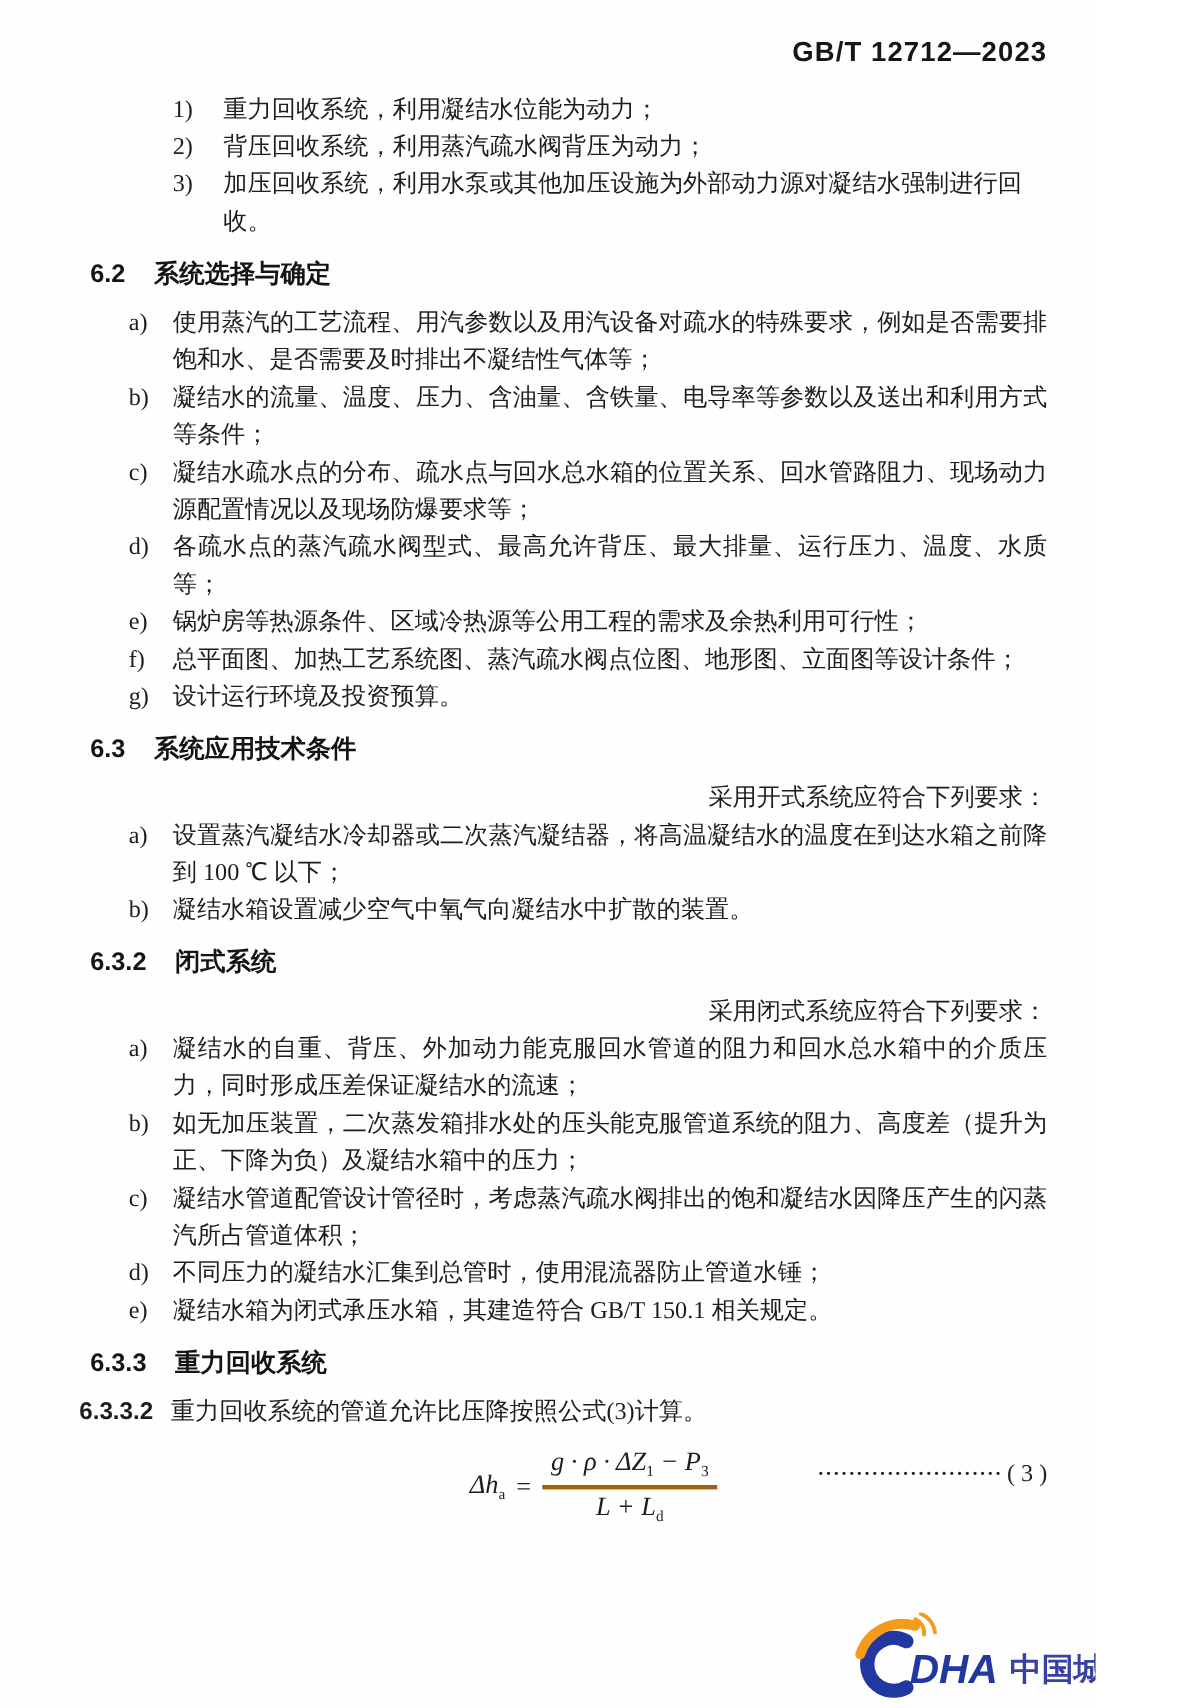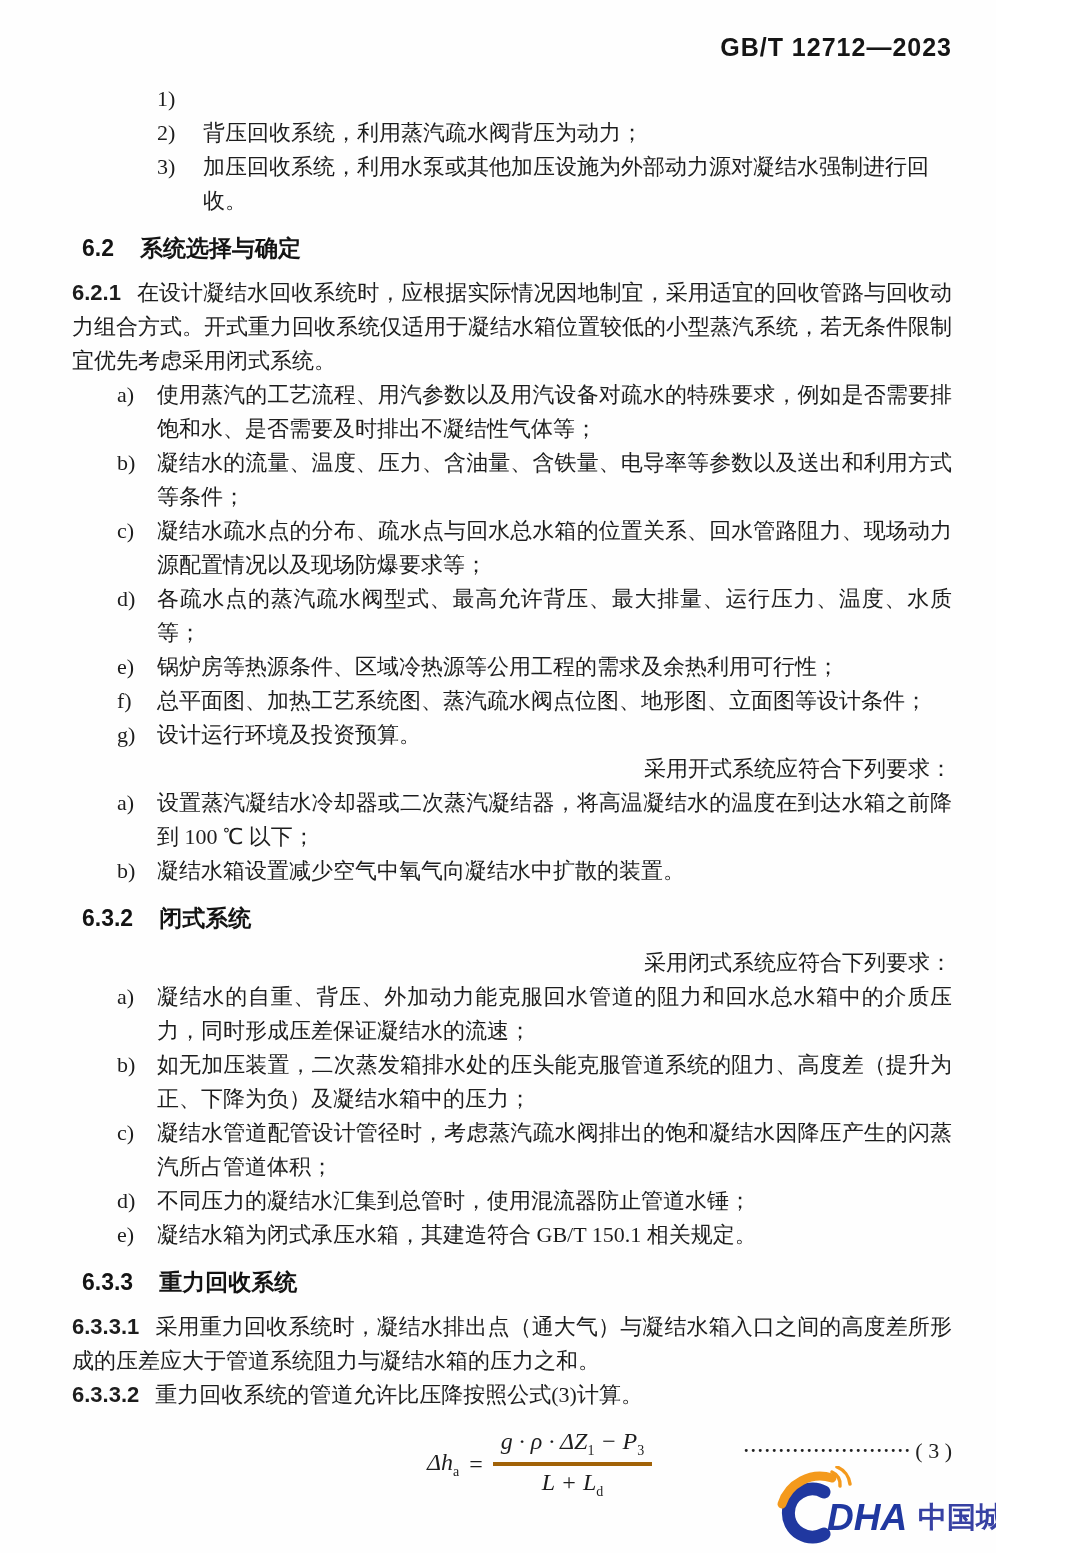--- a/index.html
+++ b/index.html
@@ -64,37 +64,35 @@
 <body>
 
 <div class="page">
 
   <div class="std-no">GB/T 12712—2023</div>
 
   <div class="content">
 
     <div class="num-item">
       <span class="lbl">1)</span>
+      <span class="txt">重力回收系统，利用凝结水位能为动力；</span>
     </div>
     <div class="num-item">
       <span class="lbl">2)</span>
       <span class="txt">背压回收系统，利用蒸汽疏水阀背压为动力；</span>
     </div>
     <div class="num-item">
       <span class="lbl">3)</span>
       <span class="txt">加压回收系统，利用水泵或其他加压设施为外部动力源对凝结水强制进行回收。</span>
     </div>
 
     <div class="h2">
       <span class="no">6.2</span><span>系统选择与确定</span>
     </div>
 
-    <p class="para">
-      <span class="clause">6.2.1</span><span>在设计凝结水回收系统时，应根据实际情况因地制宜，采用适宜的回收管路与回收动力组合方式。开式重力回收系统仅适用于凝结水箱位置较低的小型蒸汽系统，若无条件限制宜优先考虑采用闭式系统。</span>
-    </p>
 
     <div class="alpha-item">
       <span class="lbl">a)</span>
       <span class="txt">使用蒸汽的工艺流程、用汽参数以及用汽设备对疏水的特殊要求，例如是否需要排饱和水、是否需要及时排出不凝结性气体等；</span>
     </div>
     <div class="alpha-item">
       <span class="lbl">b)</span>
       <span class="txt">凝结水的流量、温度、压力、含油量、含铁量、电导率等参数以及送出和利用方式等条件；</span>
     </div>
     <div class="alpha-item">
@@ -111,20 +109,23 @@
     </div>
     <div class="alpha-item">
       <span class="lbl">f)</span>
       <span class="txt">总平面图、加热工艺系统图、蒸汽疏水阀点位图、地形图、立面图等设计条件；</span>
     </div>
     <div class="alpha-item">
       <span class="lbl">g)</span>
       <span class="txt">设计运行环境及投资预算。</span>
     </div>
 
+    <div class="h2">
+      <span class="no">6.3</span><span>系统应用技术条件</span>
+    </div>
 
 
     <p class="para intro-line">
       <span>采用开式系统应符合下列要求：</span>
     </p>
 
     <div class="alpha-item">
       <span class="lbl">a)</span>
       <span class="txt">设置蒸汽凝结水冷却器或二次蒸汽凝结器，将高温凝结水的温度在到达水箱之前降到 100 ℃ 以下；</span>
     </div>
@@ -159,23 +160,20 @@
     </div>
     <div class="alpha-item">
       <span class="lbl">e)</span>
       <span class="txt">凝结水箱为闭式承压水箱，其建造符合 GB/T 150.1 相关规定。</span>
     </div>
 
     <div class="h2">
       <span class="no">6.3.3</span><span>重力回收系统</span>
     </div>
 
-    <p class="para">
-      <span class="clause">6.3.3.1</span><span>采用重力回收系统时，凝结水排出点（通大气）与凝结水箱入口之间的高度差所形成的压差应大于管道系统阻力与凝结水箱的压力之和。</span>
-    </p>
     <p class="para">
       <span class="clause">6.3.3.2</span><span>重力回收系统的管道允许比压降按照公式(3)计算。</span>
     </p>
 
     <div class="formula-row">
       <div class="formula">
         <span><span>Δh</span><sub>a</sub></span>
         <span class="eq">=</span>
         <span class="frac">
           <span class="fnum"><span>g · ρ · ΔZ</span><sub>1</sub><span> − P</span><sub>3</sub></span>

